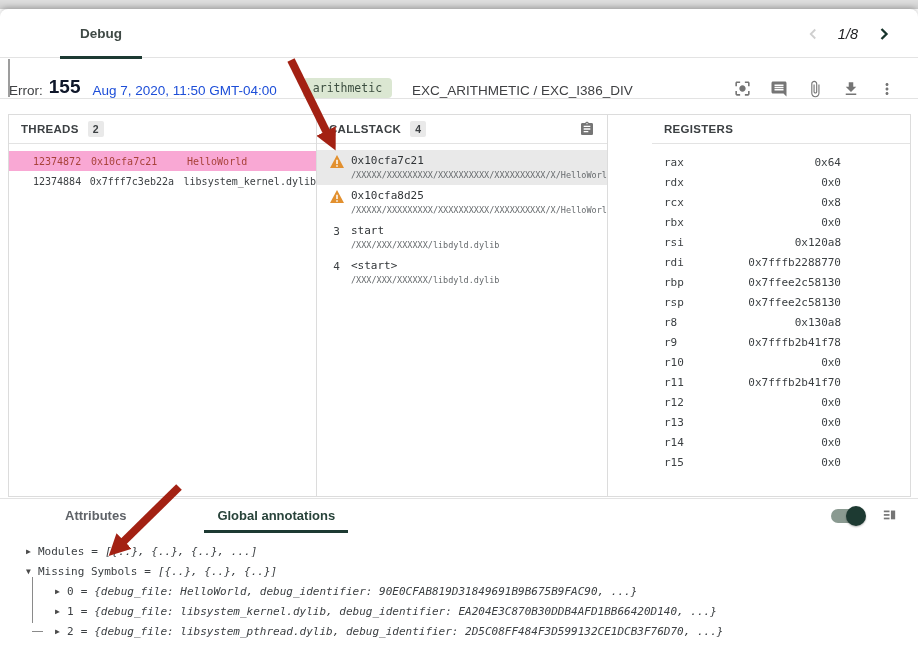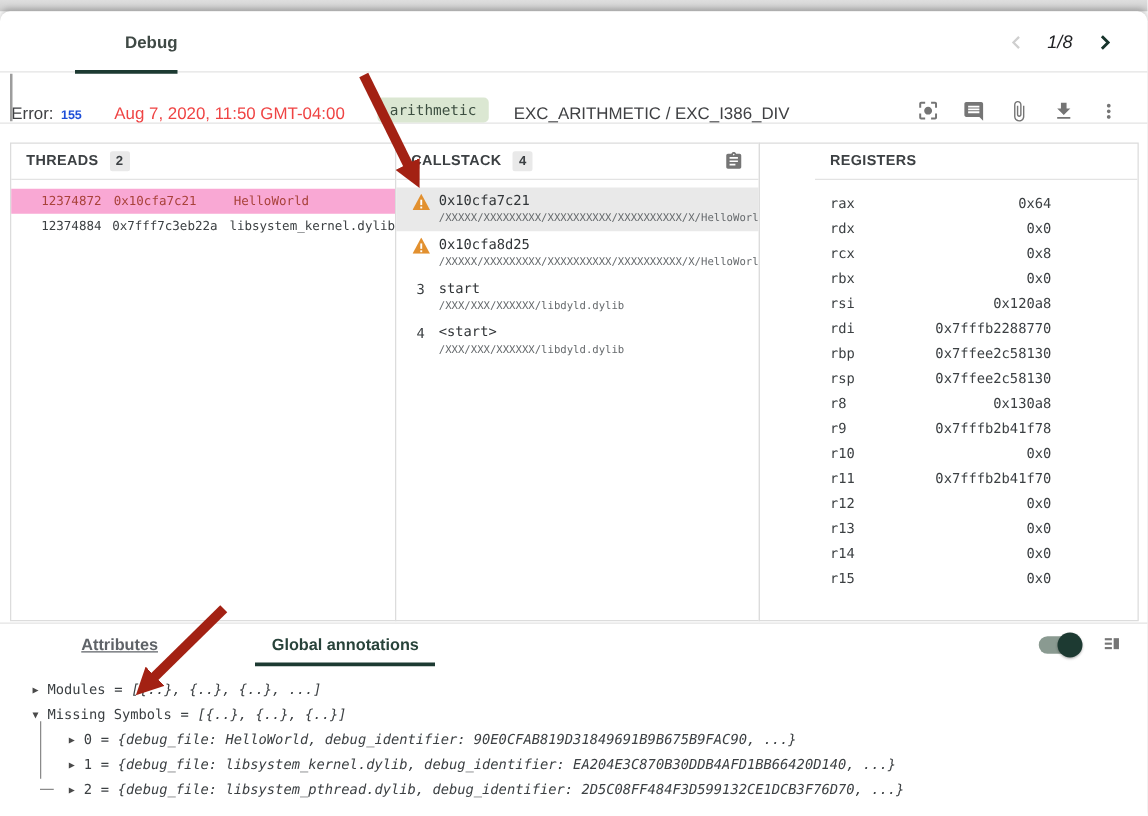--- a/index.html
+++ b/index.html
@@ -9,37 +9,37 @@
     background:#ffffff; font-family:"Liberation Sans", sans-serif;
   }
   .top-strip { position:absolute; top:0; left:0; width:918px; height:9px;
     background:linear-gradient(#dedede,#cccccc); }
   .card { position:absolute; top:9px; left:0; right:0; bottom:0; background:#fff;
     border-radius:8px 8px 0 0; box-shadow:0 -2px 4px rgba(0,0,0,.18); }
 
   
   .tabbar { position:relative; height:49px; border-bottom:1px solid #e3e3e3; }
   .tab-debug { position:absolute; left:60px; top:0; height:49px; width:82px;
-    display:flex; align-items:center; justify-content:flex-end;
+    display:flex; align-items:center; justify-content:center;
     font-size:13.5px; font-weight:bold; color:#3f4945; cursor:pointer; }
   .tab-debug::after { content:""; position:absolute; left:0; right:0; bottom:-1px;
     height:3px; background:#1d3a32; }
   .pagination { position:absolute; right:24px; top:0; height:49px;
     display:flex; align-items:center; gap:16px; }
   .pagination .pg-label { font-size:14.5px; color:#202124;font-style:italic; }
   .pg-btn { display:flex; align-items:center; cursor:pointer; }
 
   
   .error-bar { position:relative; height:41px; border-bottom:1px solid #e3e3e3;
     display:flex; align-items:flex-end; padding-left:9px; }
   .error-bar::before { content:""; position:absolute; left:8px; top:1px; bottom:1px;
     width:2px; background:#9d9d9d; }
   .err-label { font-size:13.5px; color:#3f4043; }
-  .err-id { font-size:10px; font-weight:bold; color:#1d4ed8; margin-left:6px; }
-  .err-date { font-size:13.5px; color:#ef4444; margin-left:26px; }
+  .err-id { font-size:19px; font-weight:bold; color:#0f172a; margin-left:6px; }
+  .err-date { font-size:13.5px; color:#1d4ed8; margin-left:12px; }
   .err-tag { margin-left:26px; background:#dbe7d2; color:#3d4f41; border-radius:4px;
     padding:3px 10px; font-family:"DejaVu Sans Mono", monospace; font-size:11.5px; }
   .err-exc { font-size:13.5px; color:#3f4043; margin-left:20px; }
   .err-icons { margin-left:auto; margin-right:22px; display:flex; align-items:center; gap:18px; }
   .icon-btn { display:flex; align-items:center; cursor:pointer; }
 
   
   .panels { position:absolute; left:8px; top:105px; width:903px; height:383px; display:flex; }
   .panel { border:1px solid #dcdcdc; background:#fff; position:relative; }
   .panel.p-threads { width:309px; }
@@ -70,21 +70,21 @@
   .registers-body { padding-top:8px; }
   .reg-row { height:20px; display:flex; align-items:center; padding:0 69px 0 12px;
     font-family:"DejaVu Sans Mono", monospace; font-size:11px; color:#3c4043; white-space:pre;gap:48px; }
   .reg-value { margin-left:auto; }
 
   
   .bottom-bar { position:absolute; top:489px; left:0; right:0; height:34px;
     border-top:1px solid #e3e3e3; display:flex; align-items:center; }
   .btab { height:34px; display:flex; align-items:center; padding:0 13px;
     font-size:13px; font-weight:bold; cursor:pointer; position:relative; }
-  .btab.inactive { margin-left:52px; color:#5f6368;text-decoration:underline; }
+  .btab.inactive { margin-left:52px; color:#5f6368; }
   .btab.active { margin-left:65px; color:#28433a; }
   .btab.active::after { content:""; position:absolute; left:0; right:0; bottom:0;
     height:3px; background:#1d3a32; }
   .bb-controls { margin-left:auto; margin-right:20px; display:flex; align-items:center; gap:18px; }
   .toggle { width:32px; height:14px; border-radius:7px; background:#8a9a91; position:relative; cursor:pointer; }
   .toggle-thumb { position:absolute; right:-3px; top:-3px; width:20px; height:20px;
     border-radius:50%; background:#1d3a32; box-shadow:0 1px 2px rgba(0,0,0,.3); }
 
   
   .annotations { position:absolute; top:523px; left:0; right:0; bottom:0;

